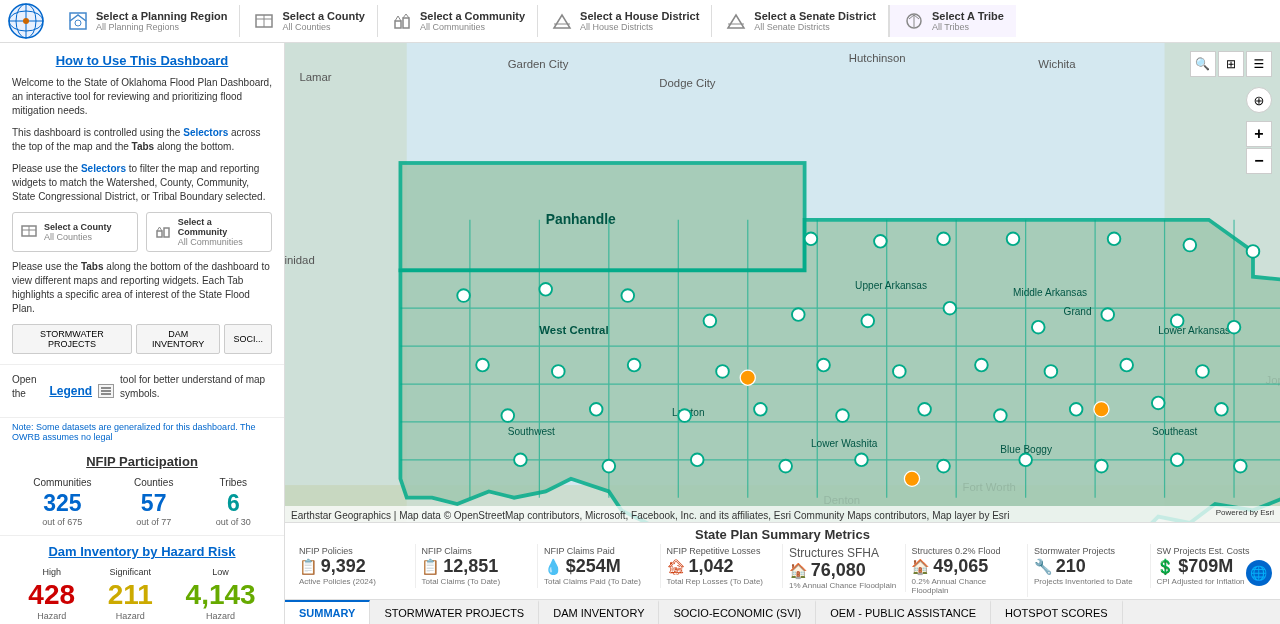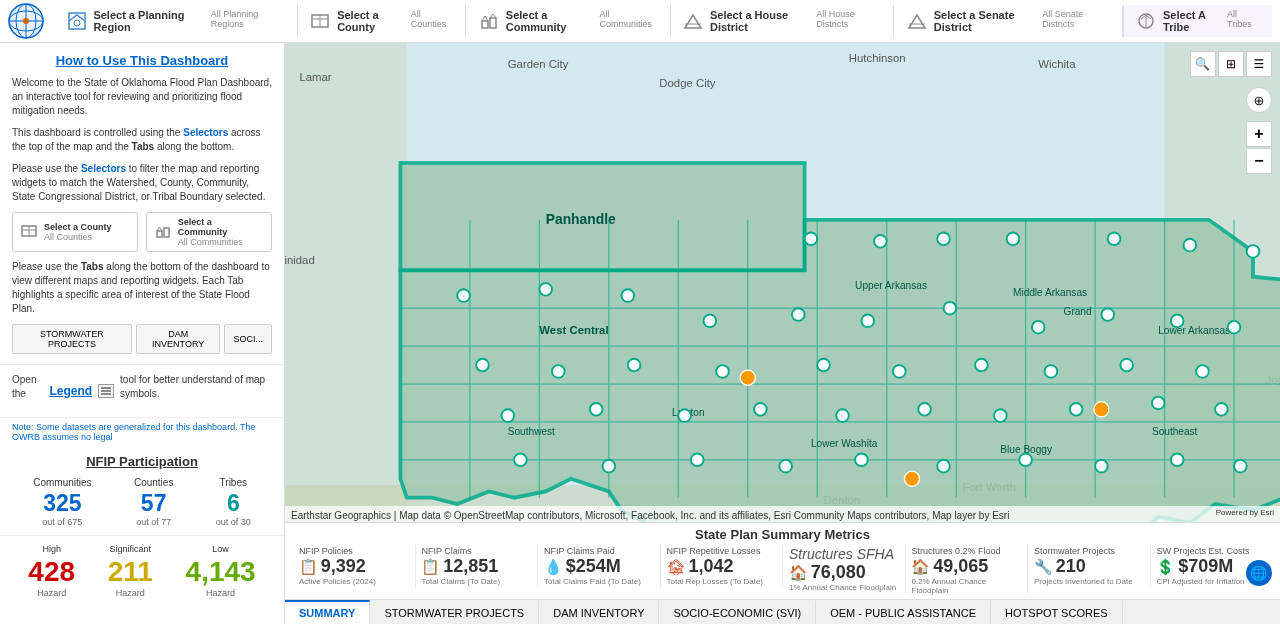--- a/index.html
+++ b/index.html
@@ -8,21 +8,21 @@
     
     .header { display: flex; align-items: center; background: white; height: 43px; border-bottom: 1px solid #ddd; padding: 0 8px; }
     .header-logo { width: 36px; height: 36px; margin-right: 10px; }
     .header-title-block { margin-right: 20px; }
     .header-title { font-size: 15px; font-weight: bold; color: #333; }
     .header-subtitle { font-size: 10px; color: #666; }
     .header-selectors { display: flex; flex: 1; align-items: center; gap: 0; }
     .selector-item { display: flex; align-items: center; padding: 4px 12px; border-right: 1px solid #ddd; cursor: pointer; min-width: 100px; }
     .selector-item:last-child { border-right: none; }
     .selector-icon { width: 24px; height: 24px; margin-right: 6px; display: flex; align-items: center; justify-content: center; }
-    .selector-text-block { display: flex; flex-direction: row; }
+    .selector-text-block { display: flex; flex-direction: column; }
     .selector-label { font-size: 11px; font-weight: bold; color: #333; }
     .selector-sub { font-size: 9px; color: #888; }
     .tribe-section { display: flex; align-items: center; padding: 4px 12px; background: #f8f4ff; border-left: 1px solid #ddd; }
 
     
     .main { display: flex; height: 581px; }
 
     
     .left-panel { width: 285px; background: white; border-right: 1px solid #ddd; overflow-y: auto; flex-shrink: 0; }
     .how-to-section { padding: 10px 12px; border-bottom: 1px solid #eee; }
@@ -258,20 +258,21 @@
         </div>
         <div class="nfip-col">
           <div class="nfip-category">Tribes</div>
           <div class="nfip-number teal">6</div>
           <div class="nfip-sub">out of 30</div>
         </div>
       </div>
     </div>
 
     <div class="dam-section">
+      <div class="dam-title">Dam Inventory by Hazard Risk</div>
       <div class="dam-stats">
         <div class="dam-col">
           <div class="dam-label">High</div>
           <div class="dam-number red">428</div>
           <div class="dam-sub">Hazard</div>
         </div>
         <div class="dam-col">
           <div class="dam-label">Significant</div>
           <div class="dam-number yellow">211</div>
           <div class="dam-sub">Hazard</div>
@@ -478,21 +479,21 @@
         <div style="flex:1;padding:2px 6px;border-right:1px solid #eee;">
           <div style="font-size:9px;color:#555;">NFIP Repetitive Losses</div>
           <div style="display:flex;align-items:center;gap:3px;">
             <span style="font-size:15px;color:#cc3300;">🏚</span>
             <span style="font-size:18px;font-weight:bold;color:#333;">1,042</span>
           </div>
           <div style="font-size:8px;color:#777;">Total Rep Losses (To Date)</div>
         </div>
 
         <div style="flex:1;padding:2px 6px;border-right:1px solid #eee;">
-          <div style="font-size:14px;color:#555;font-style:italic;">Structures SFHA</div>
+          <div style="font-size:12px;color:#555;">Structures SFHA</div>
           <div style="display:flex;align-items:center;gap:3px;">
             <span style="font-size:15px;color:#cc6600;">🏠</span>
             <span style="font-size:18px;font-weight:bold;color:#333;">76,080</span>
           </div>
           <div style="font-size:8px;color:#777;">1% Annual Chance Floodplain</div>
         </div>
 
         <div style="flex:1;padding:2px 6px;border-right:1px solid #eee;">
           <div style="font-size:9px;color:#555;">Structures 0.2% Flood</div>
           <div style="display:flex;align-items:center;gap:3px;">

